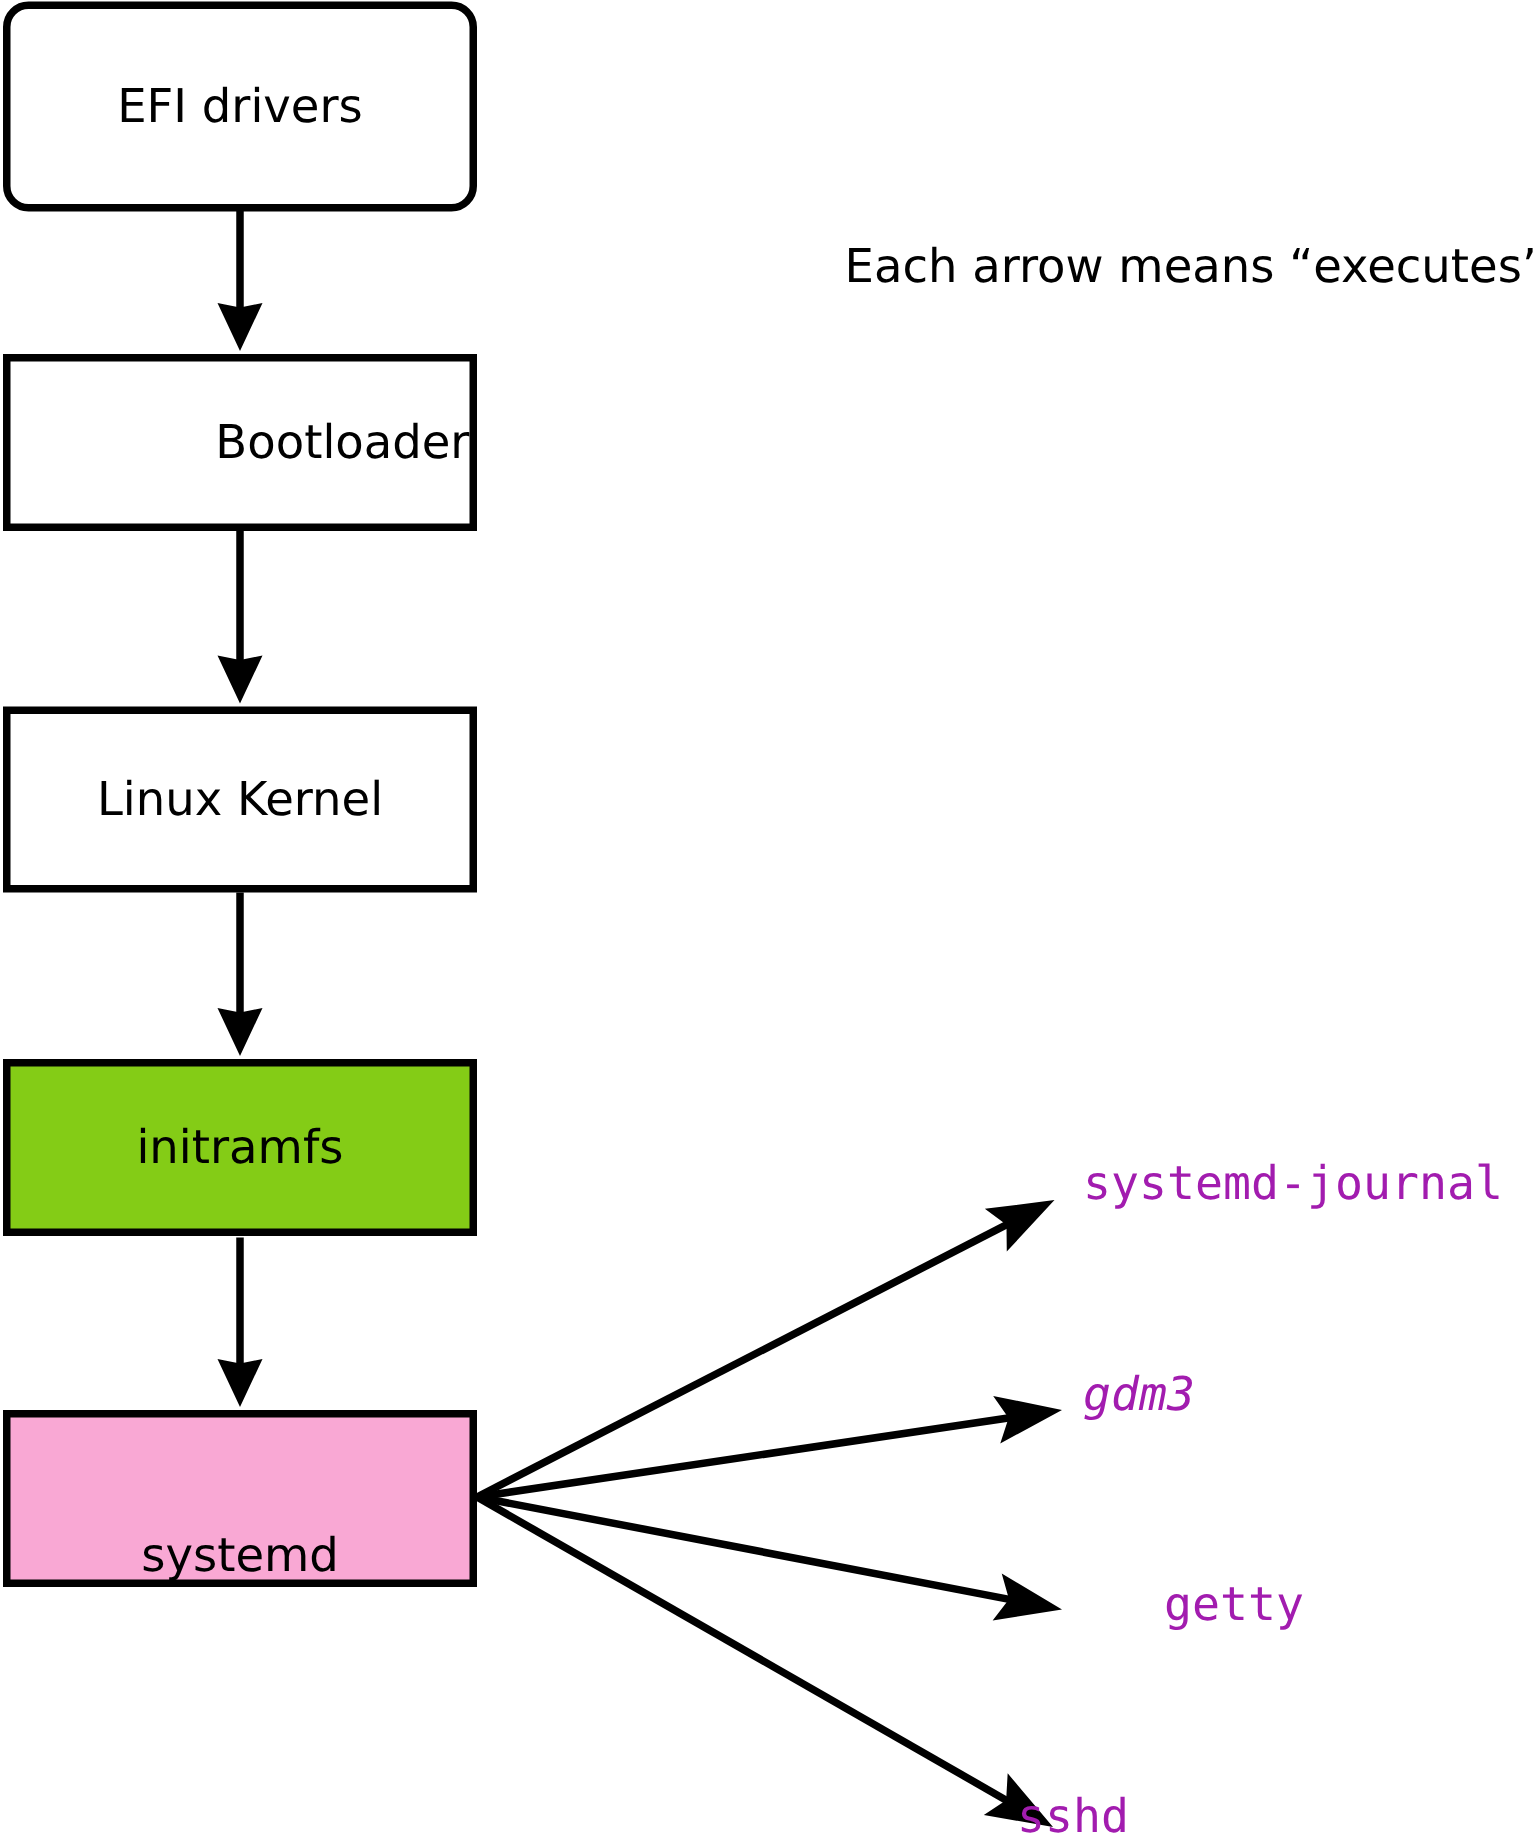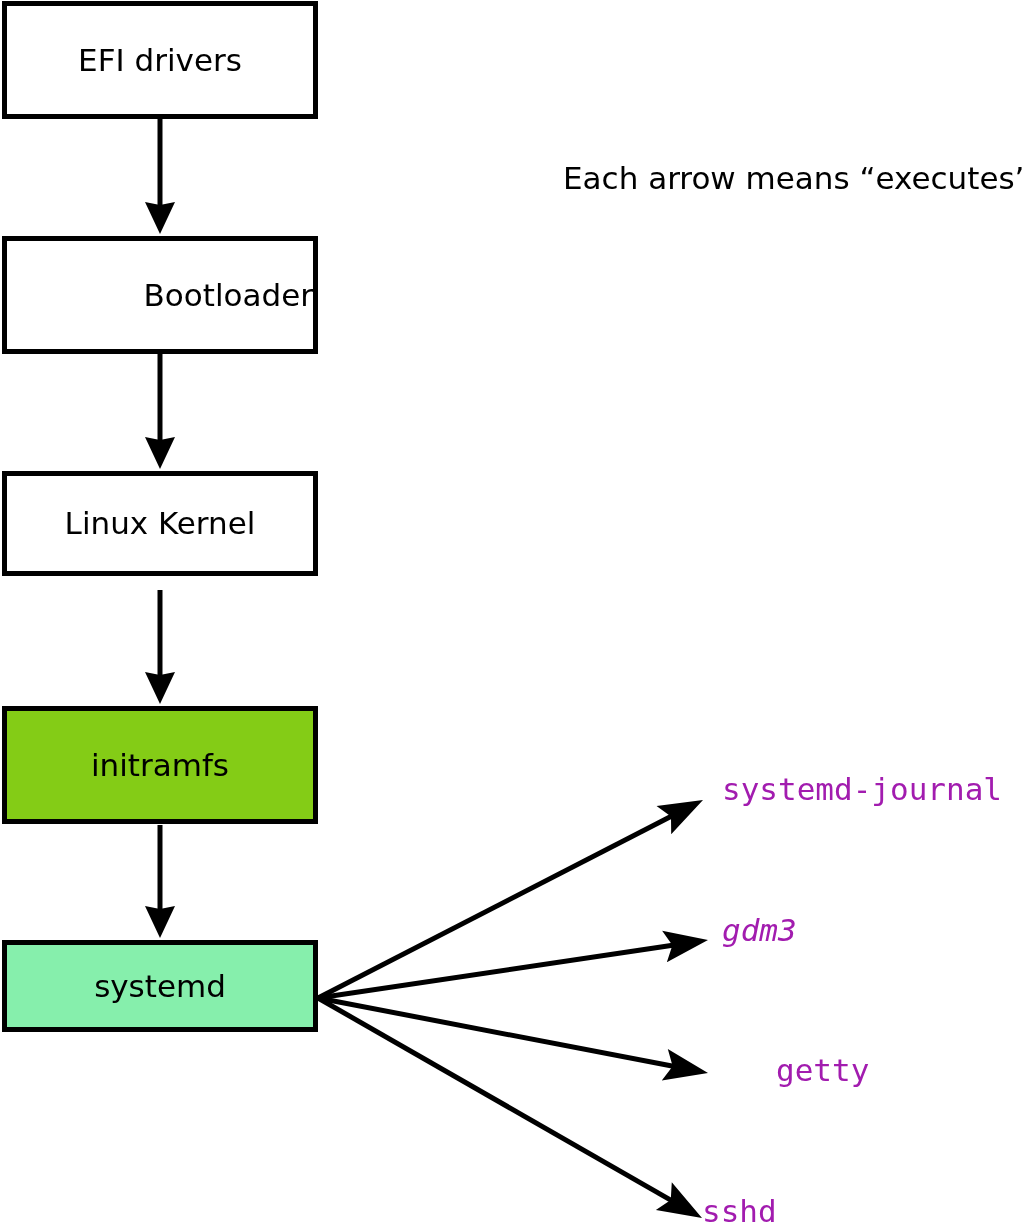--- a/index.html
+++ b/index.html
@@ -80,39 +80,39 @@
         <line x1="318" y1="998" x2="674.3698654220416" y2="945.0014046295425" stroke="#000000" stroke-width="5"></line>
         <polygon points="708,940 666.8322515483093,962.2983516749177 672.3916222115735,945.2956049018685 662.1250471910927,930.6464603074276" fill="#000000"></polygon>
         <line x1="318" y1="998" x2="674.611780802658" y2="1066.5791886158959" stroke="#000000" stroke-width="5"></line>
         <polygon points="708,1073 661.7701580344495,1080.4028178310848 672.6477679086967,1066.2014938285956 667.8132746312534,1048.978611527704" fill="#000000"></polygon>
         <line x1="318" y1="998" x2="672.4986628320318" y2="1201.0981922475182" stroke="#000000" stroke-width="5"></line>
         <polygon points="702,1218 655.868007075579,1210.0100545170087 670.7632900574454,1200.103968262078 671.7755908426207,1182.2440901236266" fill="#000000"></polygon>
       </g>
   </svg>
 
   <div id="boxes">
-      <div class="node-box" style="left: 2px; top: 1px; width: 316px; height: 118px; border-width: 5px; background: rgb(255, 255, 255); border-color: rgb(0, 0, 0);">
+      <div class="node-box" style="left: 2px; top: 1px; width: 316px; height: 140px; border-width: 5px; background: rgb(255, 255, 255); border-color: rgb(0, 0, 0); border-radius: 17px;">
         <span class="node-label">EFI drivers</span>
       </div>
       <div class="node-box" style="left: 2px; top: 236px; width: 316px; height: 118px; border-width: 5px; background: rgb(255, 255, 255); border-color: rgb(0, 0, 0); justify-content: flex-end;">
         <span class="node-label">Bootloader</span>
       </div>
-      <div class="node-box" style="left: 2px; top: 471px; width: 316px; height: 105px; border-width: 5px; background: rgb(255, 255, 255); border-color: rgb(0, 0, 0);">
+      <div class="node-box" style="left: 2px; top: 471px; width: 316px; height: 124px; border-width: 5px; background: rgb(255, 255, 255); border-color: rgb(0, 0, 0);">
         <span class="node-label">Linux Kernel</span>
       </div>
       <div class="node-box" style="left: 2px; top: 706px; width: 316px; height: 118px; border-width: 5px; background: #84cc16; border-color: rgb(0, 0, 0);">
         <span class="node-label">initramfs</span>
       </div>
-      <div class="node-box" style="left: 2px; top: 940px; width: 316px; height: 92px; border-width: 5px; background: #86efac; border-color: rgb(0, 0, 0);">
+      <div class="node-box" style="left: 2px; top: 940px; width: 316px; height: 118px; border-width: 5px; background: #f9a8d4; border-color: rgb(0, 0, 0); align-items: flex-end;">
         <span class="node-label">systemd</span>
       </div>
     </div>
 
   <div id="leaves">
       <div class="leaf-label" style="left: 722px; top: 774px;">systemd-journal</div>
       <div class="leaf-label" style="left: 722px; top: 915px; font-style: italic;">gdm3</div>
       <div class="leaf-label" style="left: 740px; top: 1055px; margin-left: 36px;">getty</div>
-      <div class="leaf-label" style="left: 702px; top: 1196px;">sshd</div>
+      <div class="leaf-label" style="left: 678px; top: 1196px;">sshd</div>
     </div>
 
   <div class="legend-note" style="left:563px; top:163px;">Each arrow means “executes”.</div>
 
 </div>
 
 </body></html>

